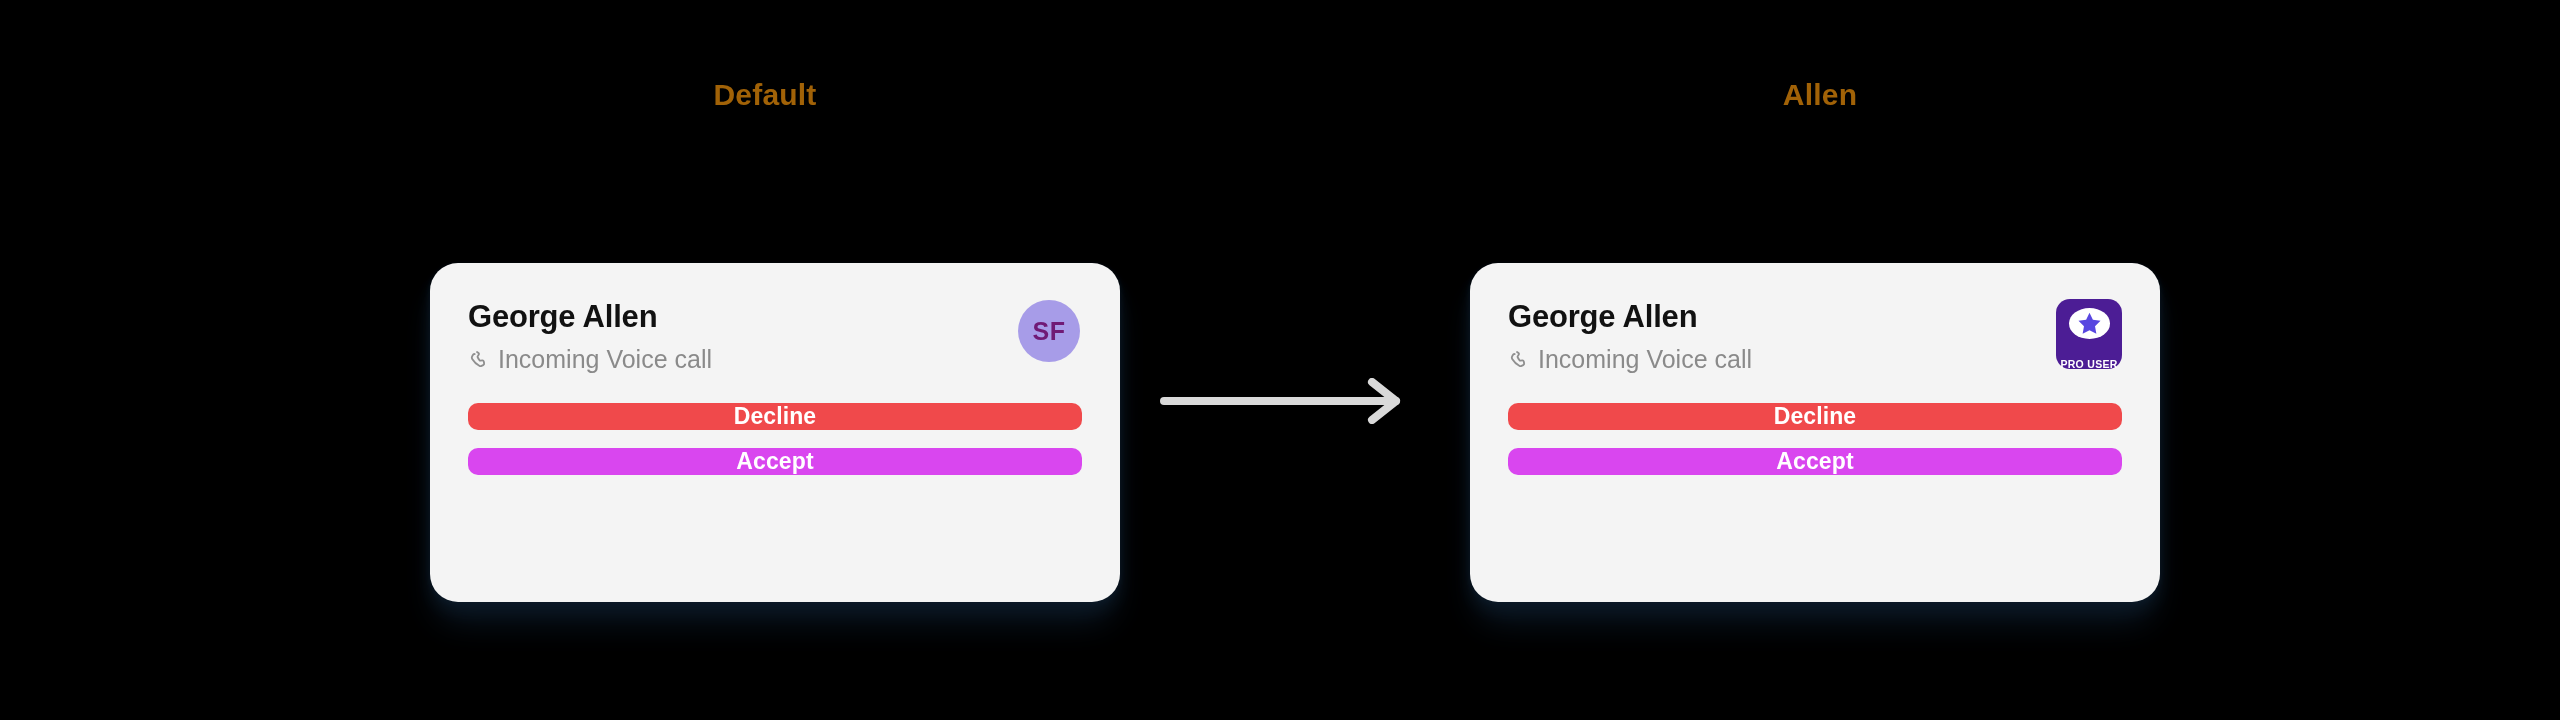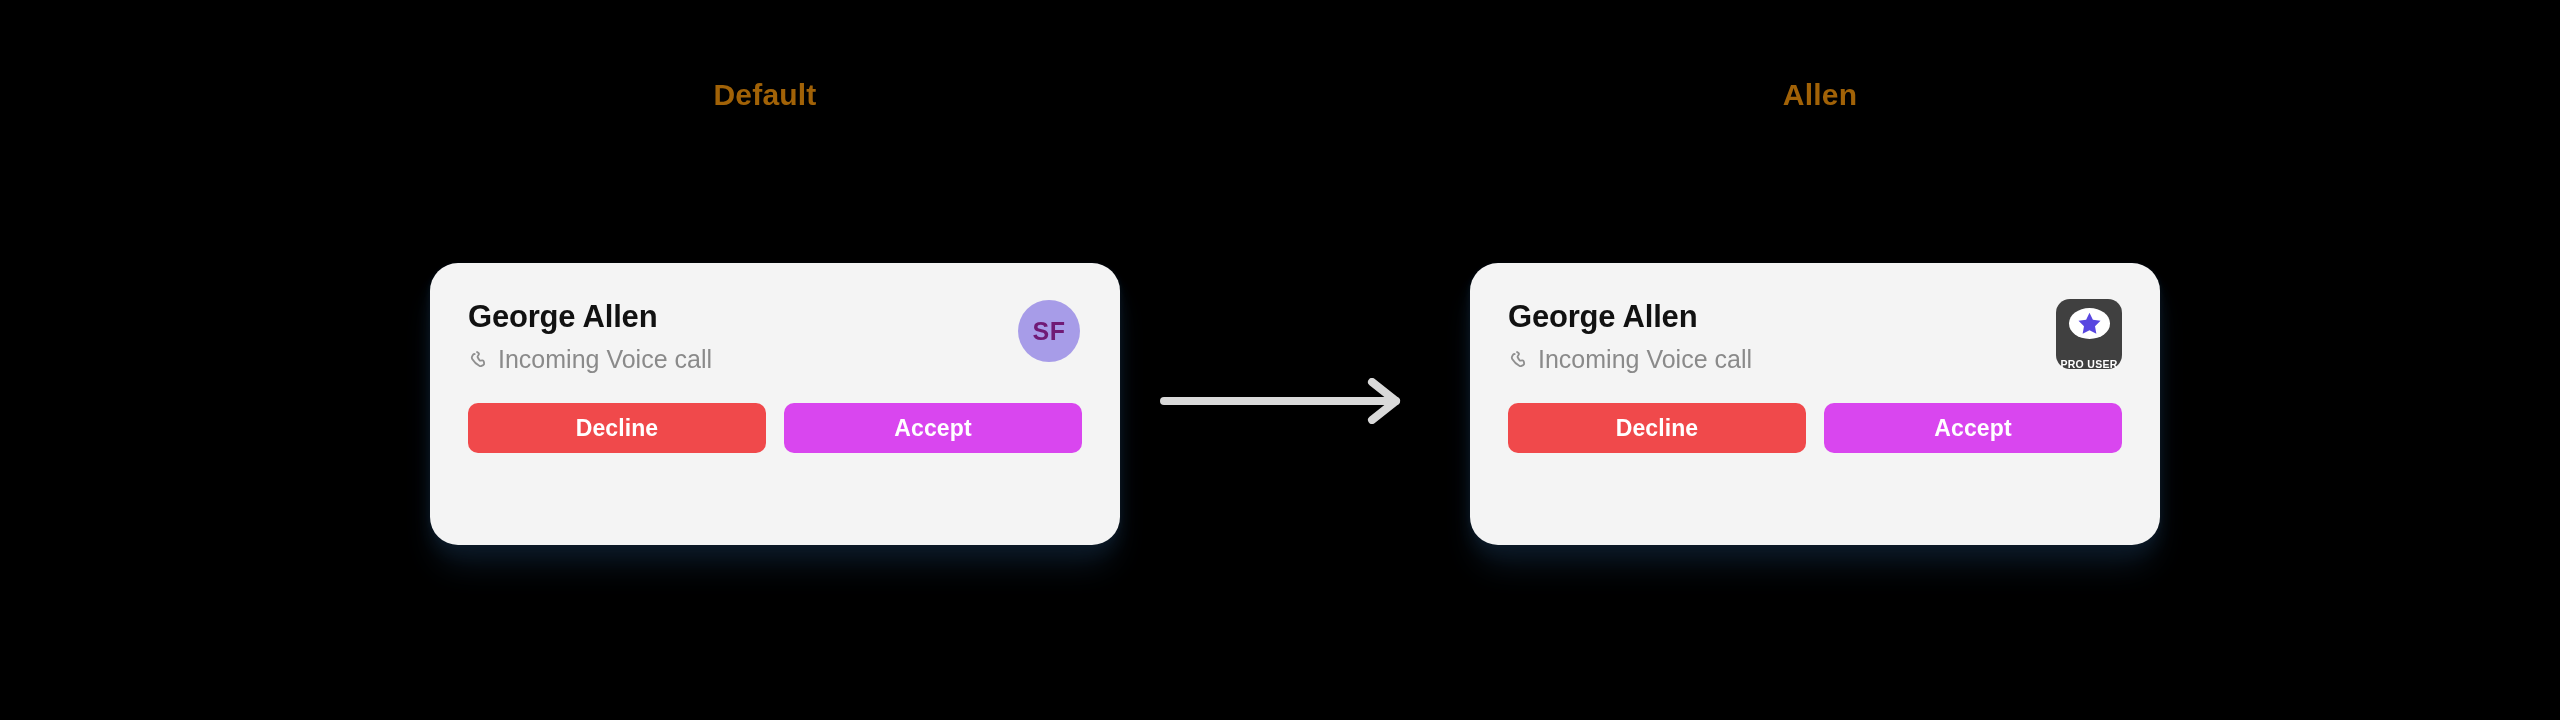--- a/index.html
+++ b/index.html
@@ -35,21 +35,21 @@
     white-space: nowrap;
   }
   .section-label.default-label { left: 565px; }
   .section-label.custom-label  { left: 1620px; }
 
   
   .card {
     position: absolute;
     top: 263px;
     width: 690px;
-    height: 282px;
+    height: 339px;
     background: #f4f4f4;
     border-radius: 28px;
     padding: 34px 38px 0 38px;
     box-shadow:
       0 26px 34px -8px rgba(12, 24, 38, 0.95),
       0 10px 20px -4px rgba(18, 36, 52, 0.85),
       0 2px 6px rgba(10, 20, 32, 0.9);
   }
   .card.card-default { left: 430px; }
   .card.card-custom  { left: 1470px; }
@@ -109,21 +109,21 @@
     font-weight: 700;
     color: #701a75;
     letter-spacing: 0.5px;
   }
 
   
   .pro-badge {
     width: 66px;
     height: 70px;
     border-radius: 14px;
-    background: #404040;
+    background: #4c1d95;
     display: flex;
     flex-direction: column;
     align-items: center;
     justify-content: center;
     gap: 20px;
     flex: none;
     margin-top: 2px;
     padding-top: 9px;
   }
   .pro-badge-star-wrap {
@@ -143,20 +143,21 @@
     letter-spacing: 0.3px;
     line-height: 1;
     white-space: nowrap;
   }
 
   
   .card-actions {
     display: flex;
     gap: 18px;
     margin-top: 30px;
+    flex-direction: column;
   }
   .action-btn {
     flex: 1;
     height: 50px;
     border: none;
     border-radius: 10px;
     font-family: "Liberation Sans", sans-serif;
     font-size: 23px;
     font-weight: 700;
     color: #ffffff;

